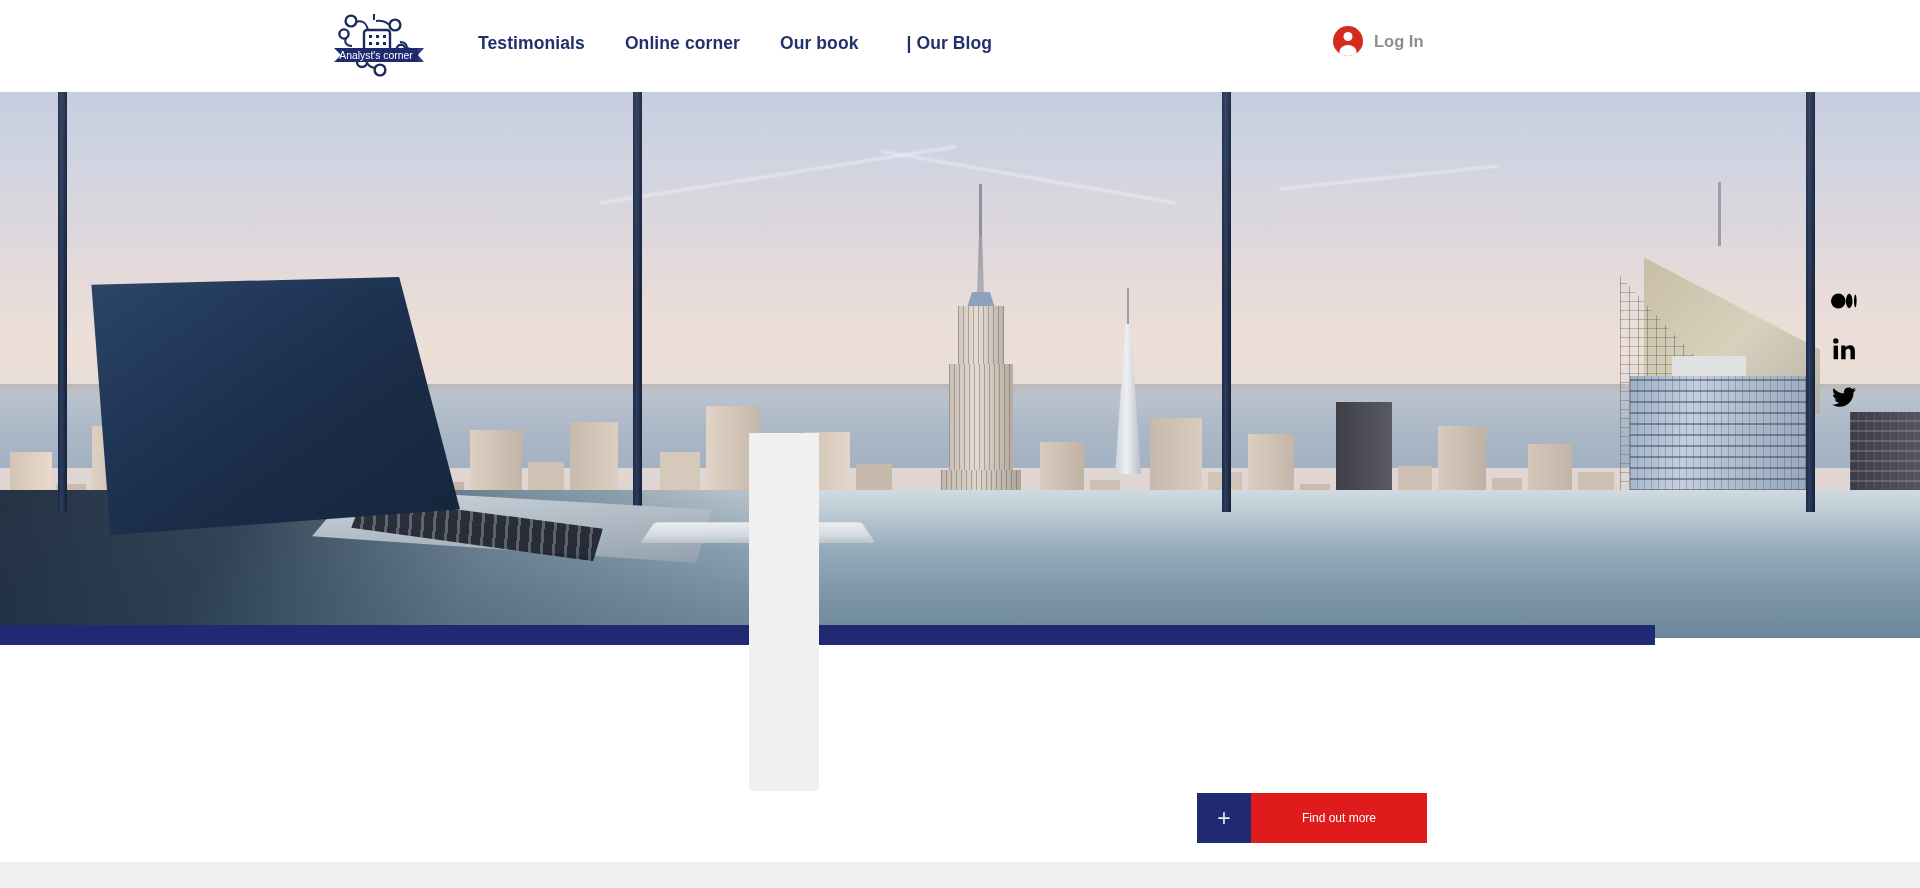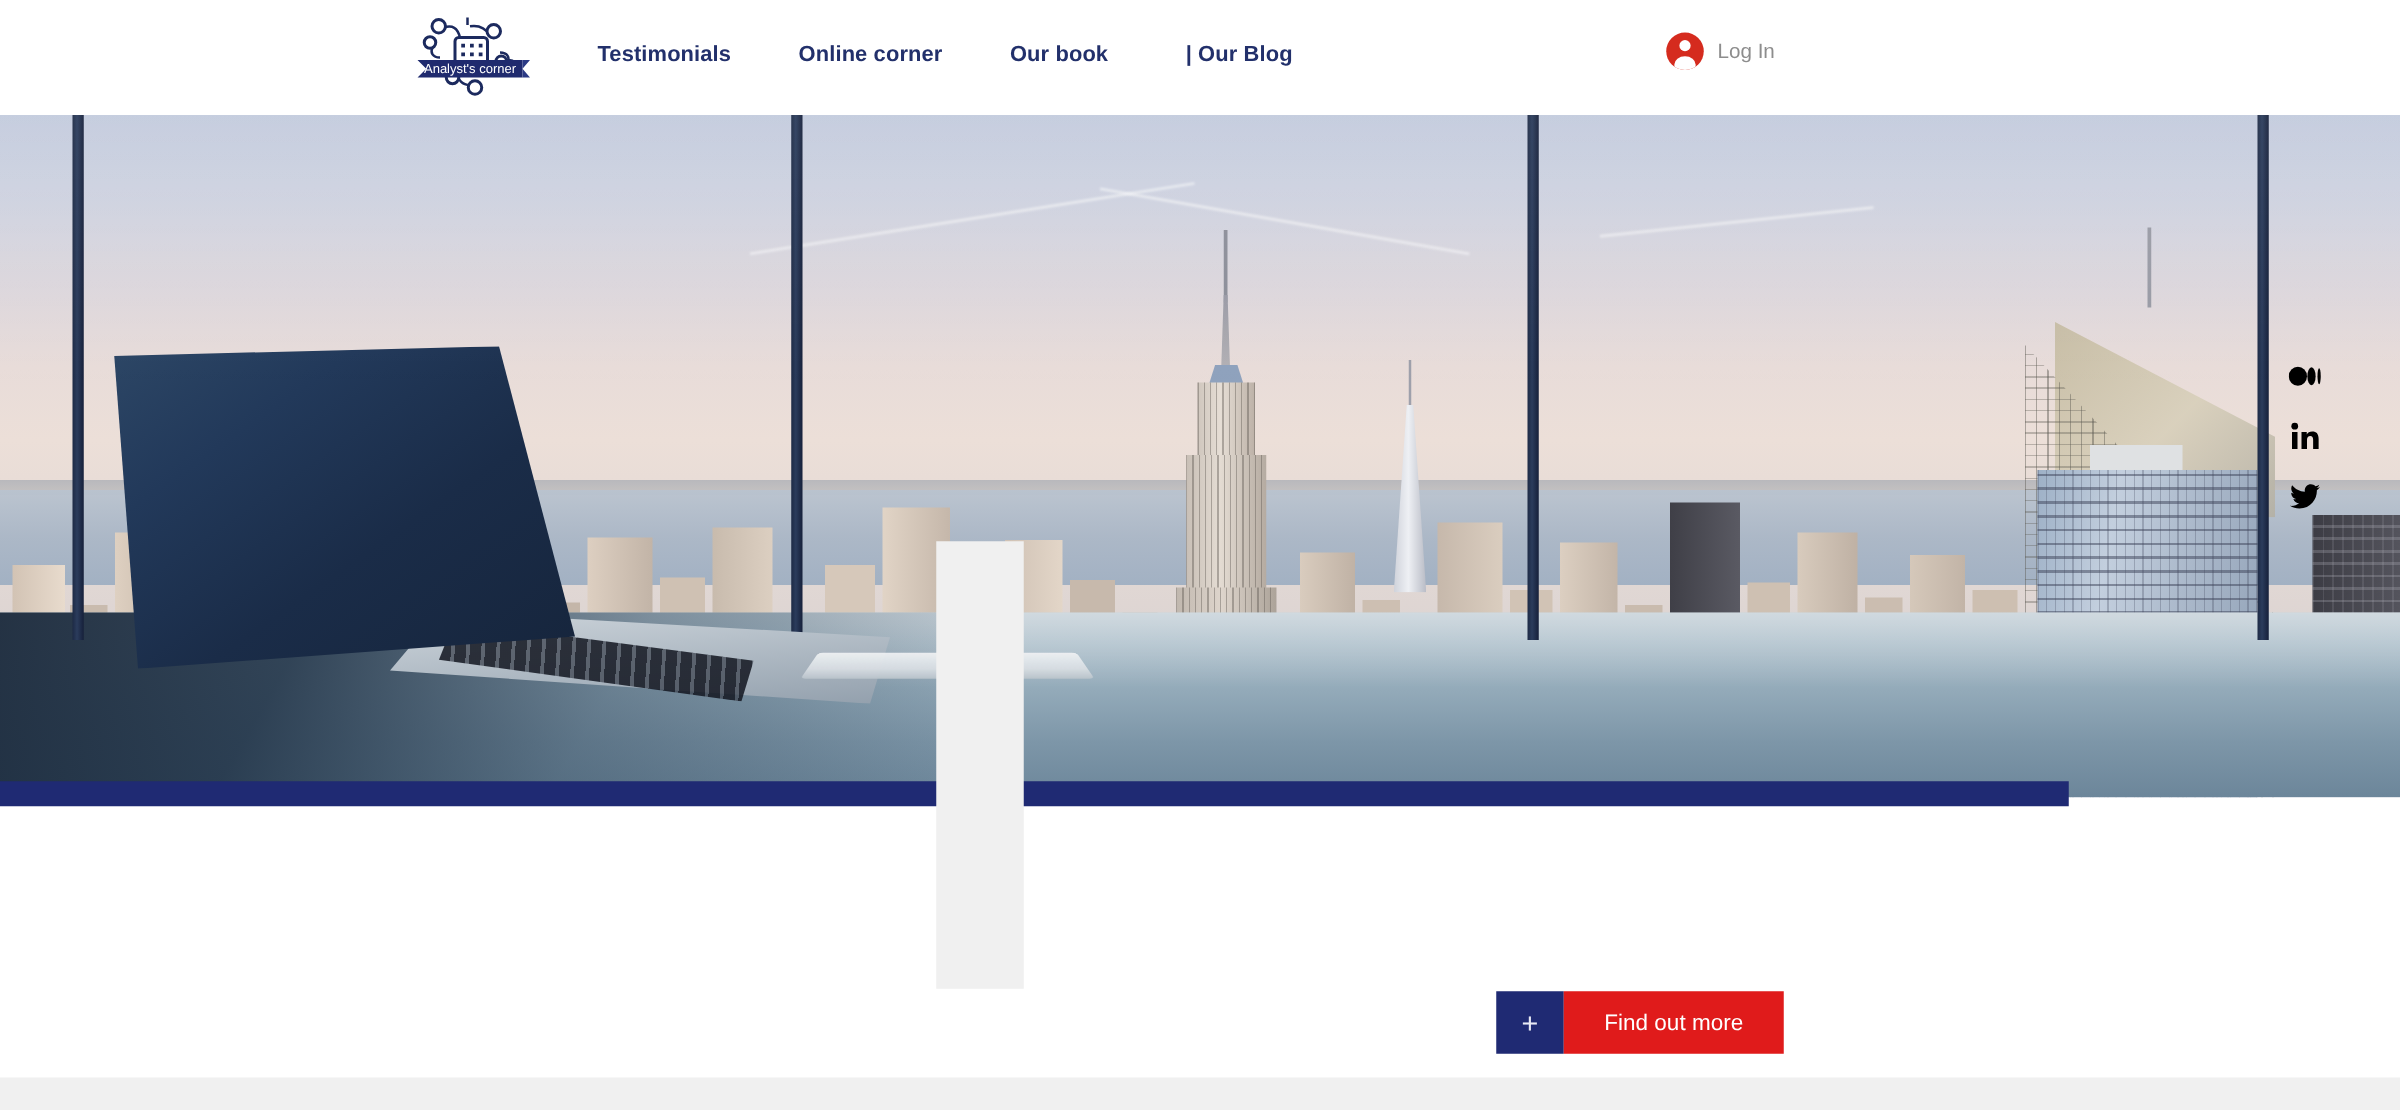--- a/index.html
+++ b/index.html
@@ -48,21 +48,21 @@
   .logo-svg { display: block; width: 108px; height: 70px; }
 
   
   .main-nav {
     position: absolute;
     left: 478px;
     top: 0;
     height: 86px;
     display: flex;
     align-items: center;
-    gap: 14px;
+    gap: 0px;
   }
   .nav-item {
     color: #22306b;
     font-size: 17.5px;
     font-weight: bold;
     letter-spacing: 0.1px;
     white-space: nowrap;
     padding: 0 20px;
     cursor: pointer;
     line-height: 92px;
@@ -103,21 +103,21 @@
     position: absolute;
     width: 17px; height: 13px;
     border-radius: 50% 50% 0 0;
     background: #ffffff;
     left: 50%; bottom: -2px;
     transform: translateX(-50%);
   }
   .login-label {
     color: #8d8d8d;
     font-size: 16.5px;
-    font-weight: 400;
+    font-weight: 700;
     white-space: nowrap;
   }
 
   
   .hero {
     position: absolute;
     top: 92px; left: 0;
     width: 1920px;
     height: 546px;
     overflow: hidden;
@@ -450,21 +450,21 @@
     font-size: 23px;
     font-weight: 300;
     line-height: 1;
   }
   .cta-label {
     min-width: 176px;
     padding: 0 22px;
     background: #e01b1b;
     color: #ffffff;
     display: flex; align-items: center; justify-content: center;
-    font-size: 18px;
+    font-size: 12px;
     font-weight: 400;
     white-space: nowrap;
   }
 
   
   .footer-strip {
     position: absolute;
     left: 0;
     top: 862px;
     width: 1920px;

